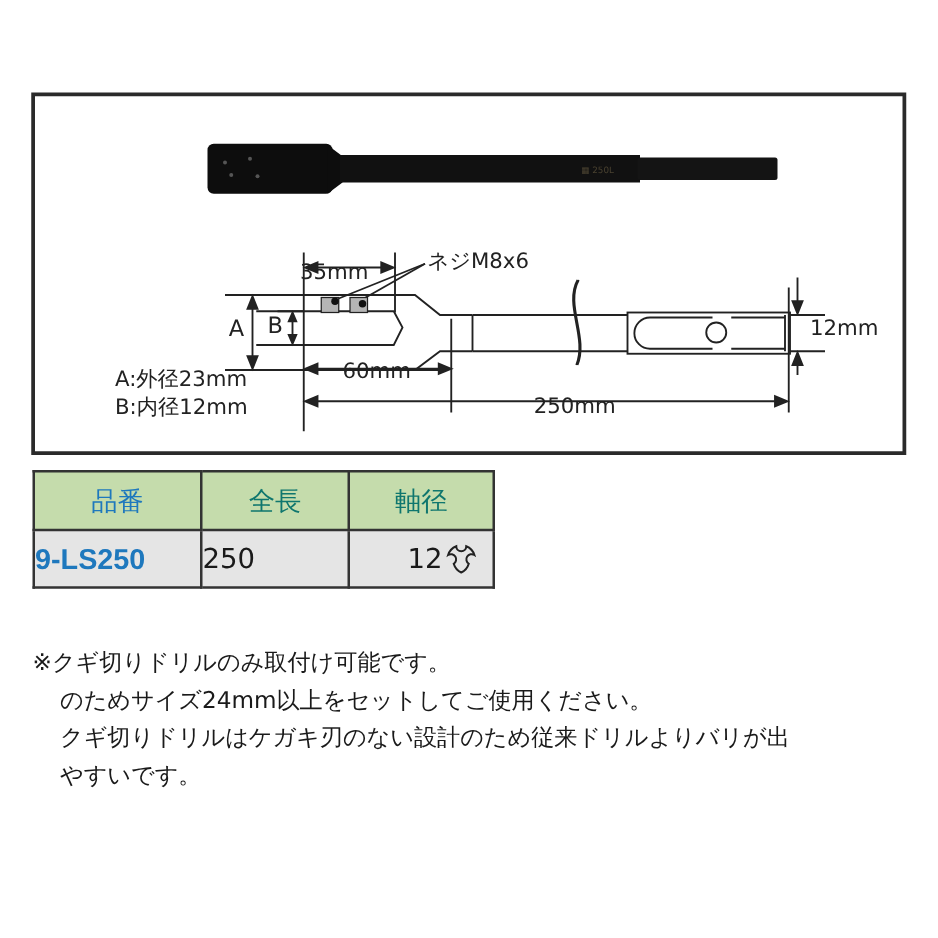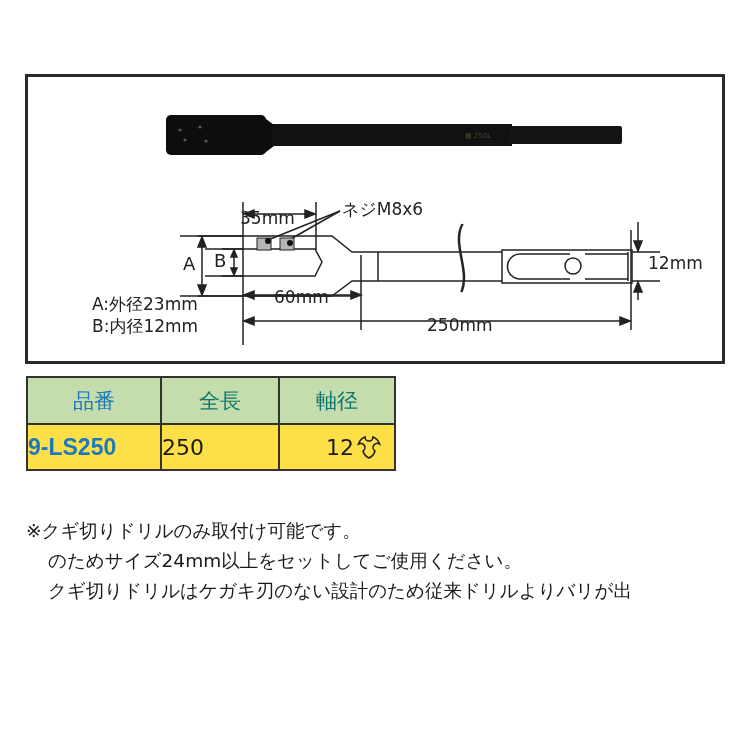--- a/index.html
+++ b/index.html
@@ -5,21 +5,21 @@
   html, body { margin:0; padding:0; background:#ffffff; }
   body { width:750px; height:750px; position:relative; overflow:hidden;
          font-family:"DejaVu Sans","Liberation Sans",sans-serif; color:#1a1a1a; }
   .frame { position:absolute; left:25px; top:74px; width:694px; height:284px;
            border:3px solid #2a2a2a; box-sizing:content-box; }
   .diagram { position:absolute; left:0; top:0; width:750px; height:750px; }
   .lbl { position:absolute; font-size:17px; color:#222; white-space:nowrap; line-height:1; }
   .spec-table { position:absolute; left:26px; top:376px; border-collapse:collapse; }
   .spec-table td, .spec-table th { border:2px solid #333; padding:0; }
   .spec-table th { background:#c5dcac; height:45px; font-size:21px; font-weight:normal; color:#0f766e; }
-  .spec-table td { background:#fde047; height:44px; font-size:22px; color:#1a1a1a; }
+  .spec-table td { background:#e5e5e5; height:44px; font-size:22px; color:#1a1a1a; }
   .col1 { width:132px; } .col2 { width:116px; } .col3 { width:114px; }
   .blue { color:#1e78bd !important; }
   .pn { font-weight:bold; font-size:23px; color:#1e78bd; font-family:"Liberation Sans","DejaVu Sans",sans-serif; }
   .shaft-cell { display:flex; align-items:center; justify-content:flex-end; padding-right:12px !important; gap:2px; }
   .notes { position:absolute; left:26px; top:516px; font-size:18.5px; line-height:30px; color:#1a1a1a; }
   .note-line { white-space:nowrap; }
   .indent { padding-left:22px; }
 </style>
 </head>
 <body>
@@ -197,13 +197,14 @@
       </div>
     </td>
   </tr>
 </tbody>
   </table>
 
 <div class="notes">
   <div class="note-line">※クギ切りドリルのみ取付け可能です。</div>
   <div class="note-line indent">のためサイズ24mm以上をセットしてご使用ください。</div>
   <div class="note-line indent">クギ切りドリルはケガキ刃のない設計のため従来ドリルよりバリが出</div>
+  <div class="note-line indent">やすいです。</div>
 </div>
 
 </body></html>

